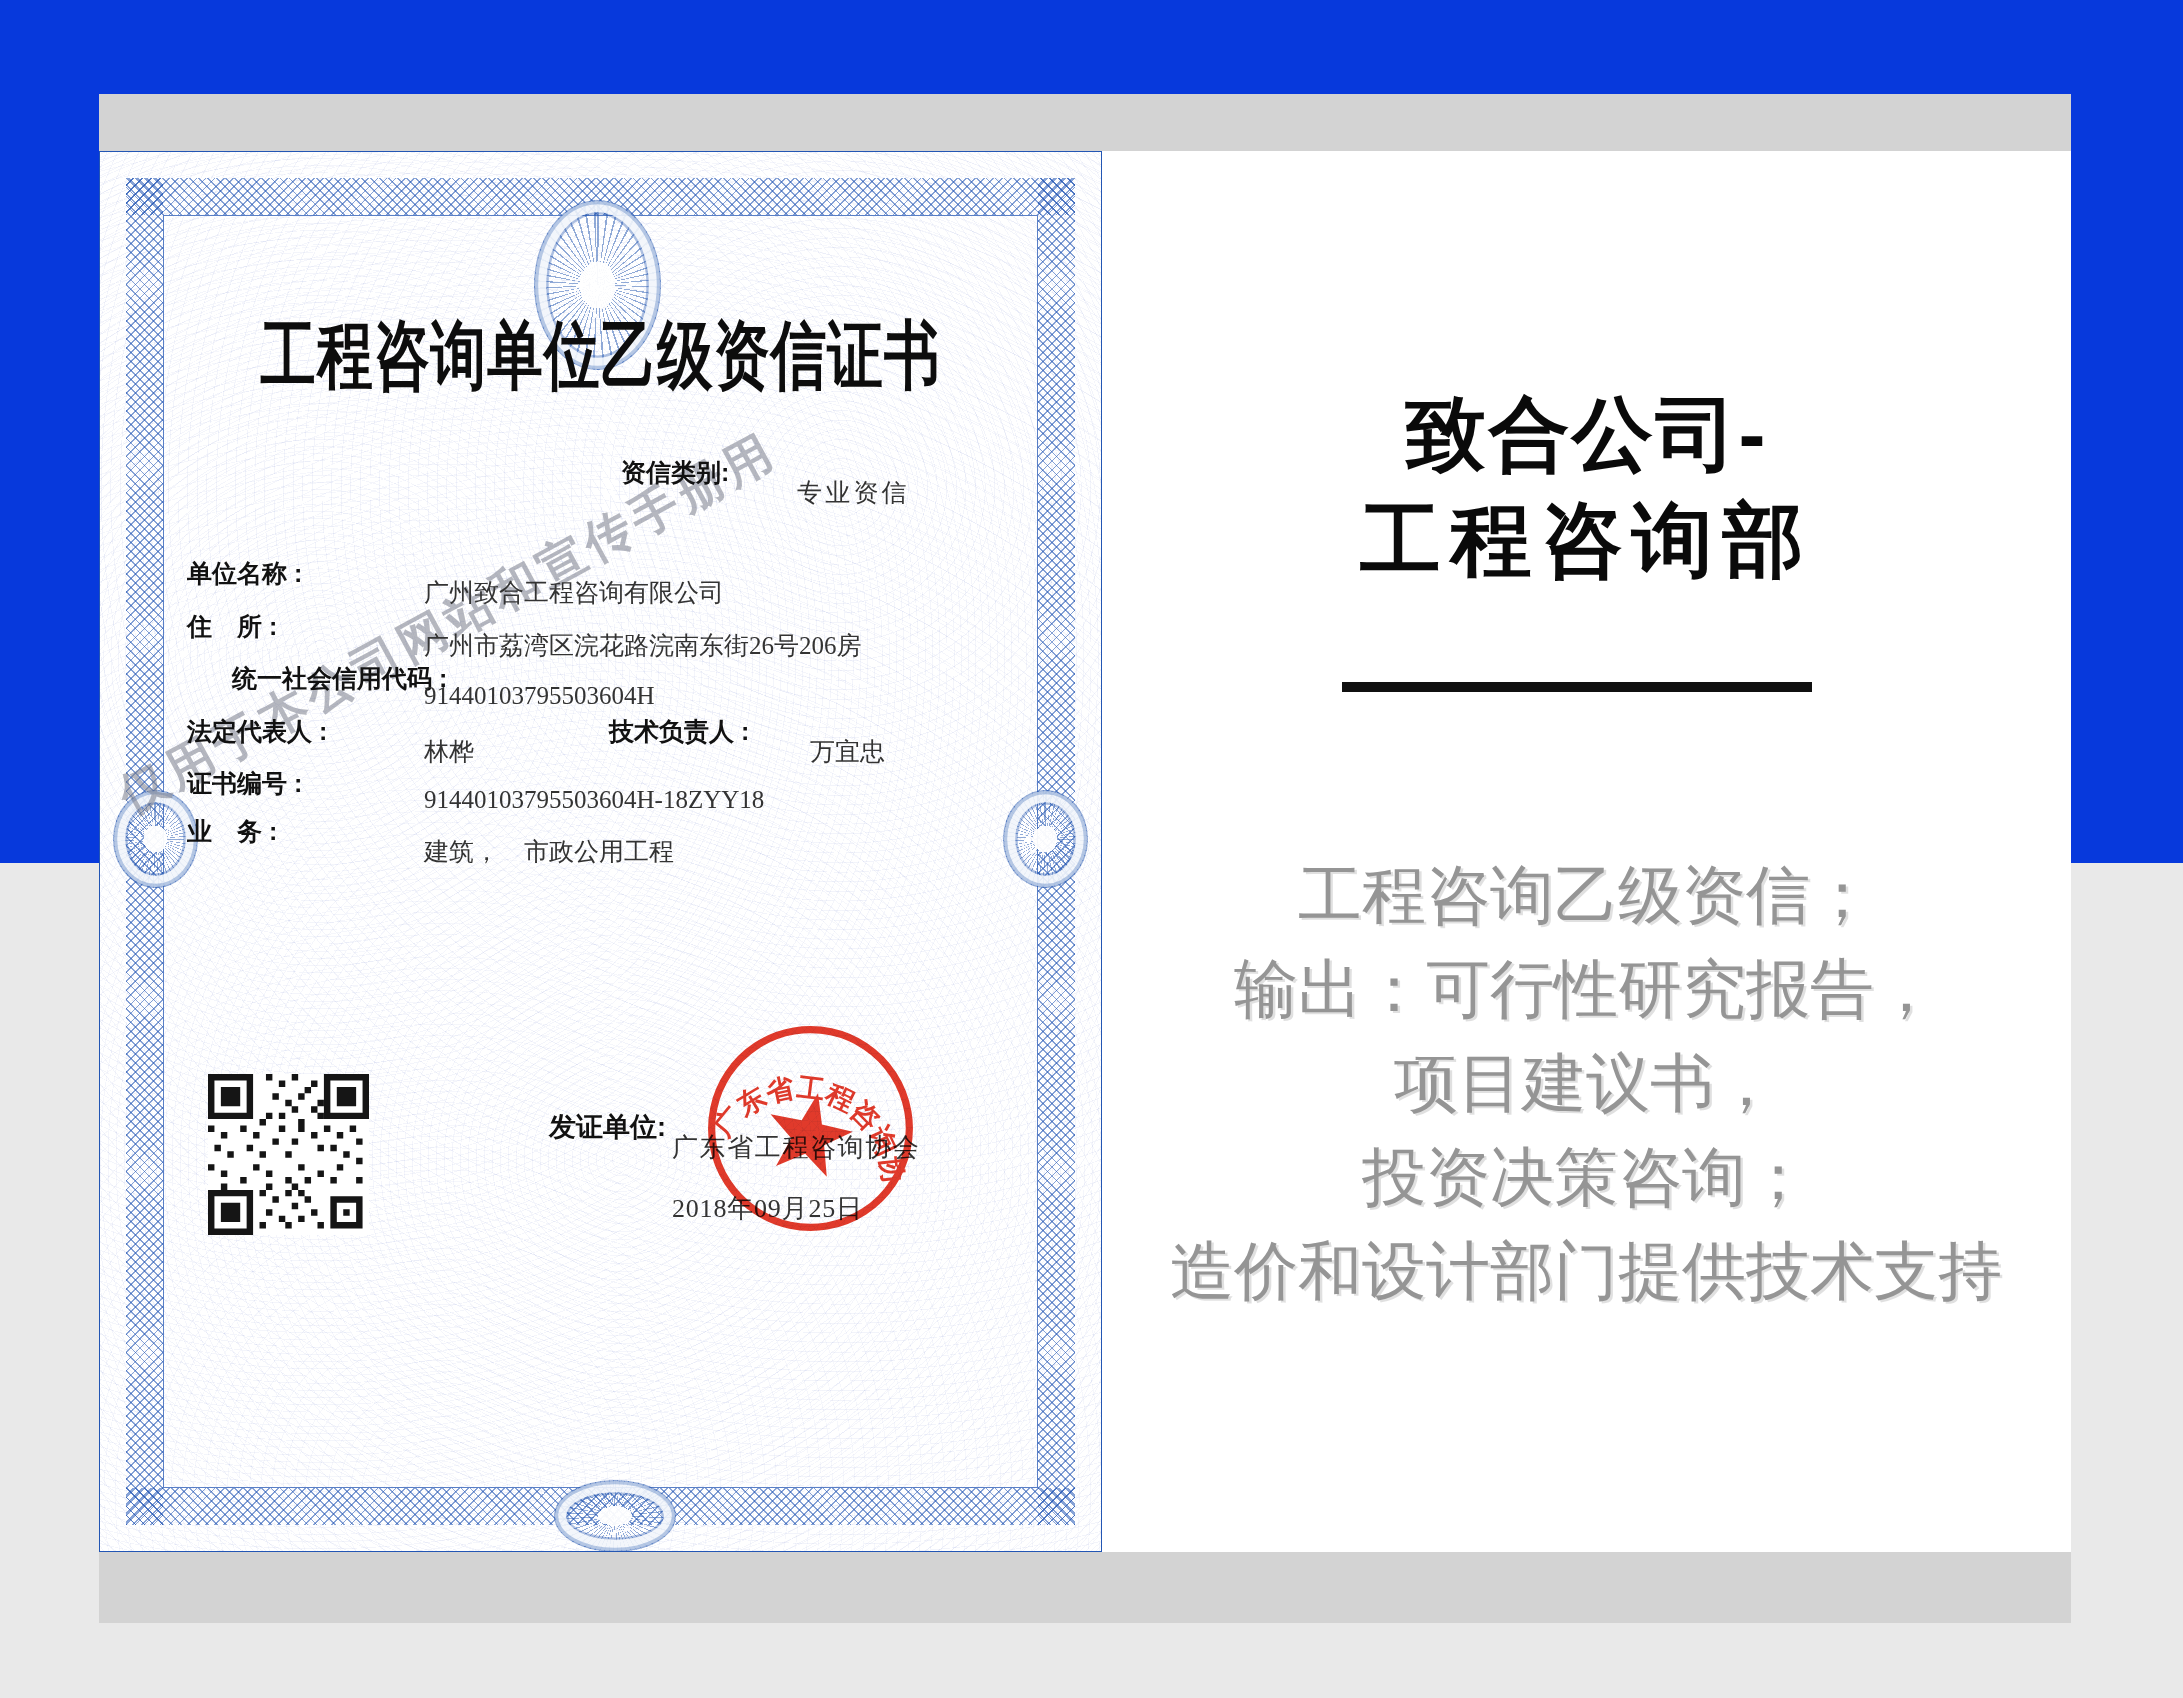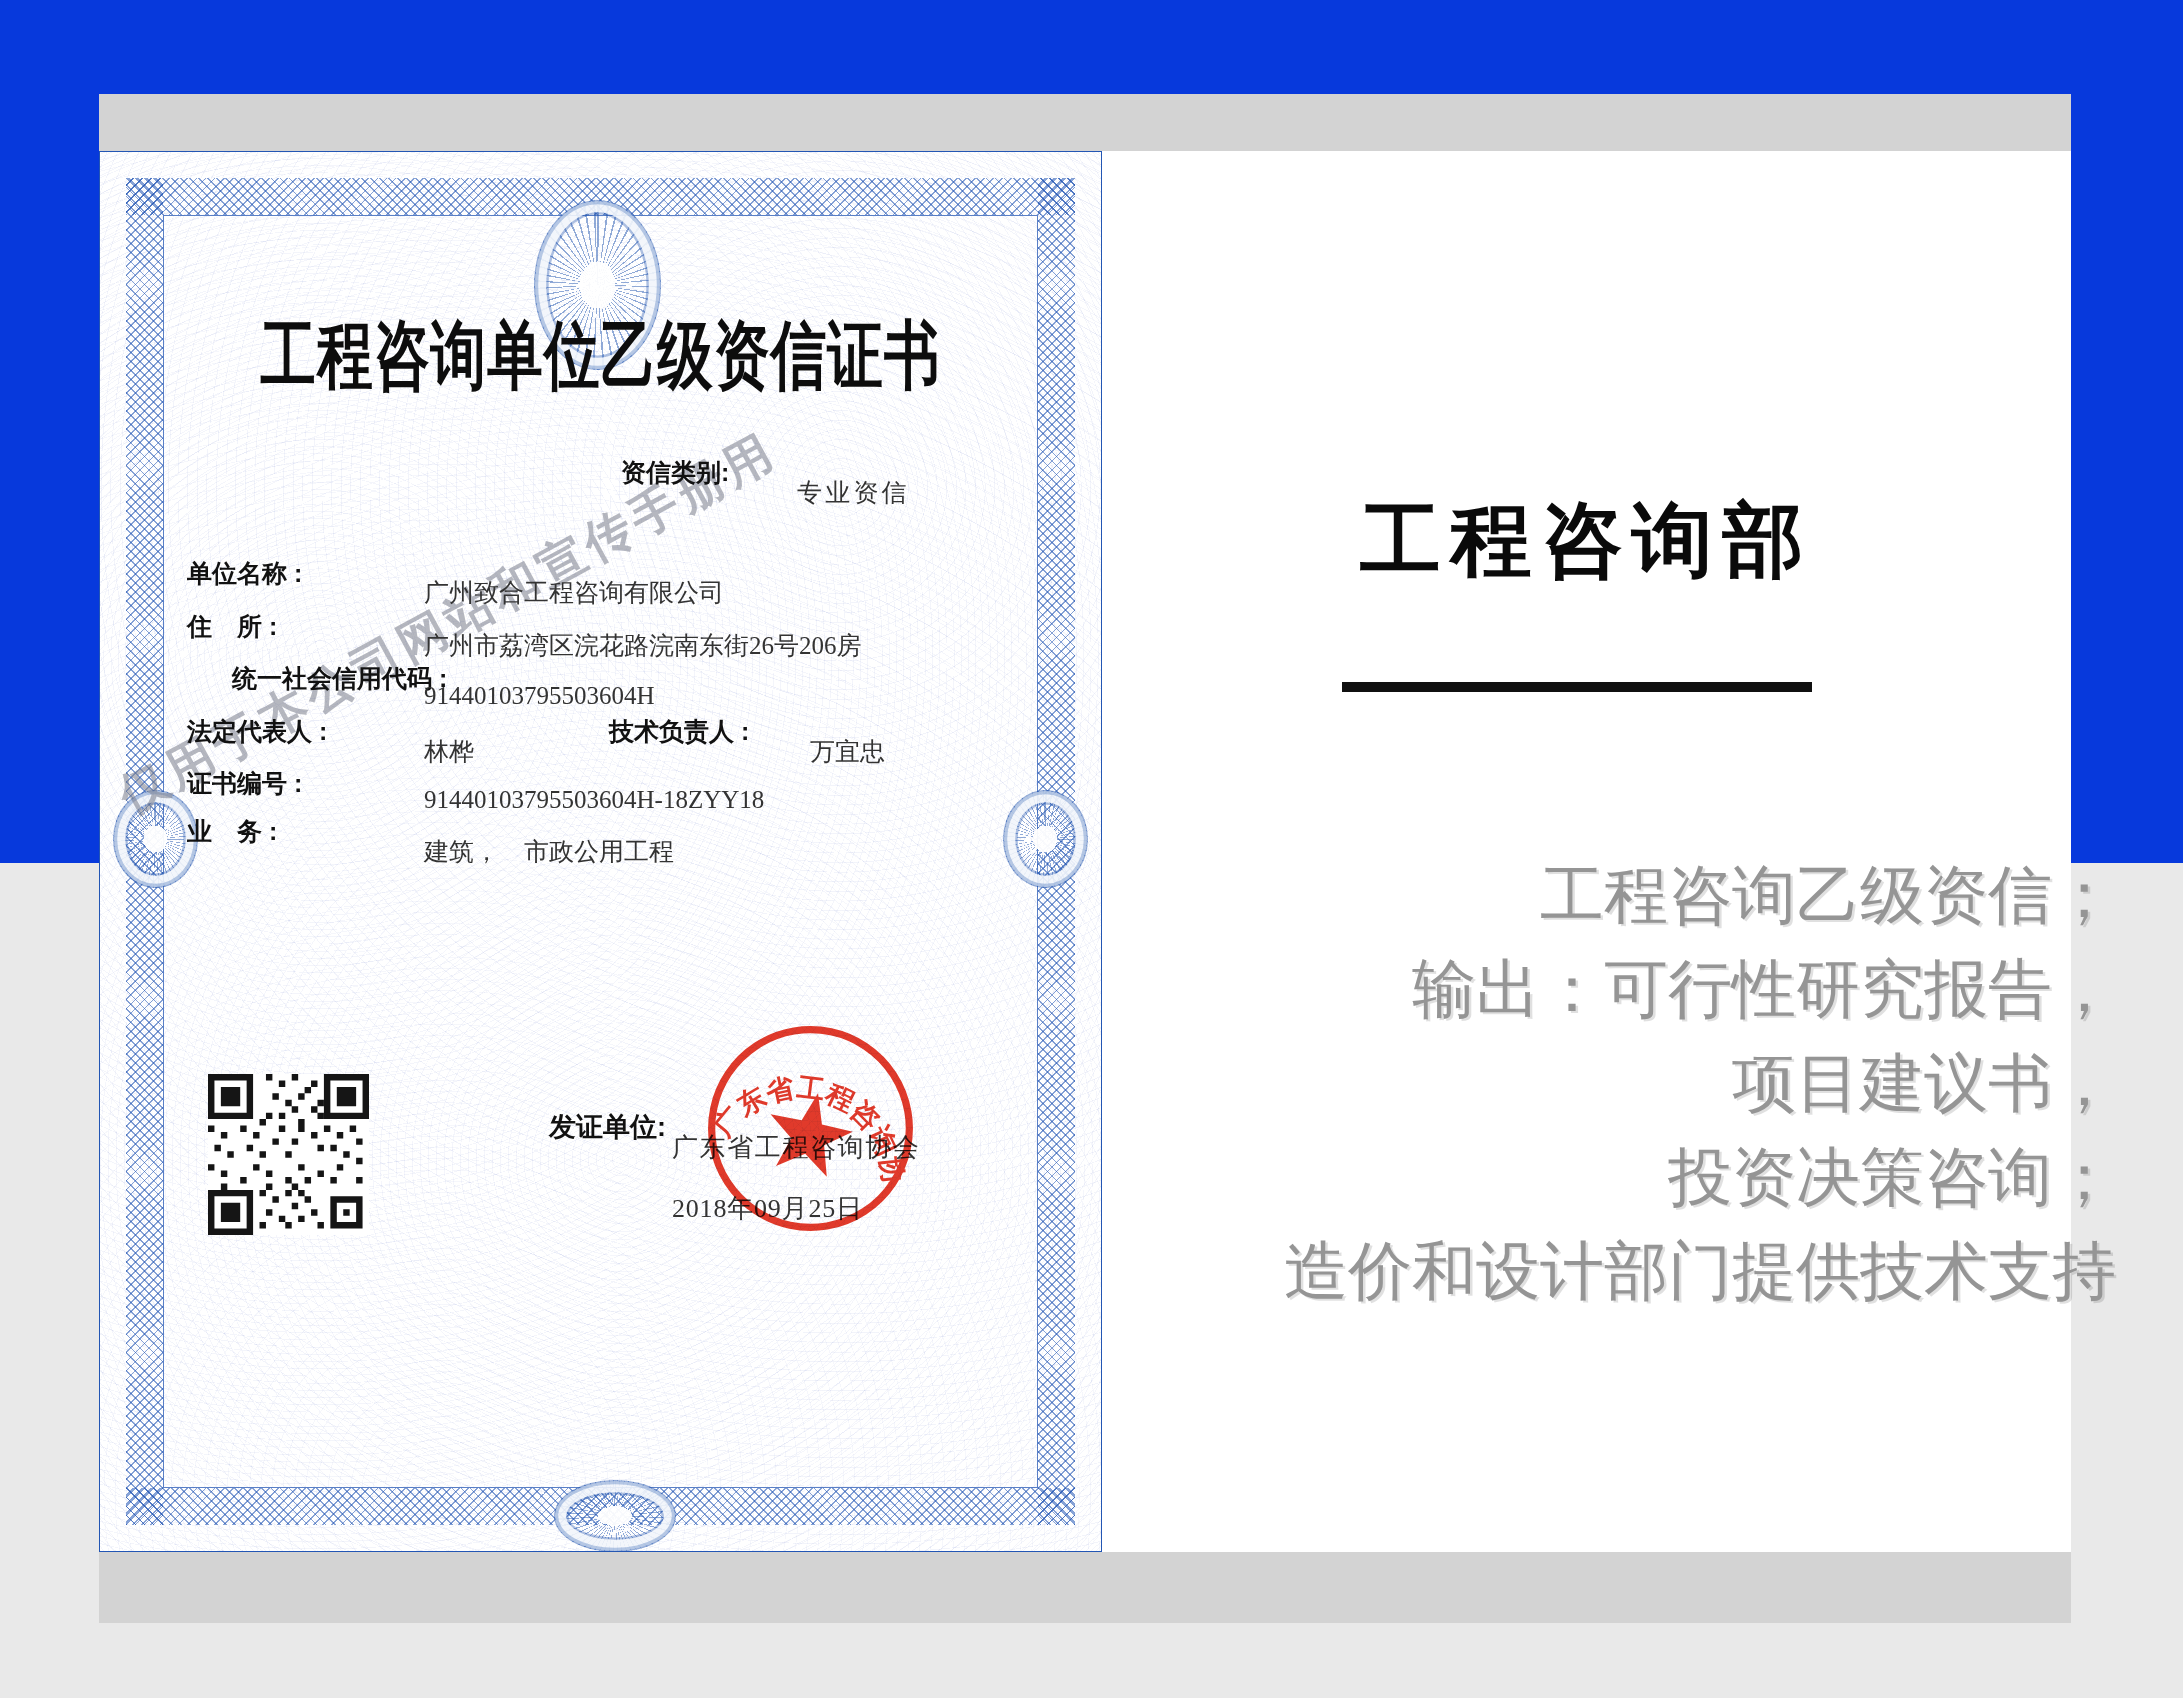--- a/index.html
+++ b/index.html
@@ -47,21 +47,21 @@
          mix-blend-mode:multiply;opacity:.93;}
   .supervisor{position:absolute;left:0;right:0;top:1186px;text-align:center;font-weight:bold;
               font-size:26.5px;letter-spacing:2.4px;color:#101010;}
 
   
   .side-title{position:absolute;left:1102px;width:969px;text-align:center;font-weight:bold;
               color:#0a0a0a;font-size:81px;white-space:nowrap;}
   .side-title.t1{top:381px;letter-spacing:2.4px;}
   .side-title.t2{top:487px;letter-spacing:9.6px;}
   .divider{position:absolute;left:1342px;top:682px;width:470px;height:10.4px;background:#101010;}
-  .desc{position:absolute;left:1056px;top:849px;width:1060px;text-align:right;
+  .desc{position:absolute;left:1056px;top:849px;width:1060px;text-align:center;
         font-family:"Liberation Serif",serif;font-size:64px;line-height:94px;color:#959595;
         text-shadow:2.4px 2.4px 0 rgba(0,0,0,.12);}
 </style>
 </head>
 <body>
 
 <div id="page">
   <div class="bg-blue"></div>
 
   <div class="panel">
@@ -142,20 +142,21 @@
       <circle cx="140" cy="140" r="123" fill="none" stroke="#df2b1a" stroke-width="9"></circle>
       <polygon fill="#df2b1a" points="140,95 152.9,132.2 192.3,133 160.9,156.8 172.3,194.5 140,172 107.7,194.5 119.1,156.8 87.7,133 127.1,132.2"></polygon>
       <path id="stampArc" d="M 40 178 A 104 104 0 0 1 240 178" fill="none"></path>
       <text font-size="34" font-weight="bold" fill="#df2b1a" font-family="Liberation Sans, sans-serif">
         <textPath href="#stampArc" startOffset="4" textLength="312" lengthAdjust="spacingAndGlyphs">广东省工程咨询协会</textPath>
       </text>
     </svg>
 
   </div>
 
+  <div class="side-title t1">致合公司-</div>
   <div class="side-title t2">工程咨询部</div>
   <div class="divider"></div>
 
   <div class="desc">
     <div>工程咨询乙级资信；</div>
     <div>输出：可行性研究报告，</div>
     <div>项目建议书，</div>
     <div>投资决策咨询；</div>
     <div>造价和设计部门提供技术支持</div>
   </div>

